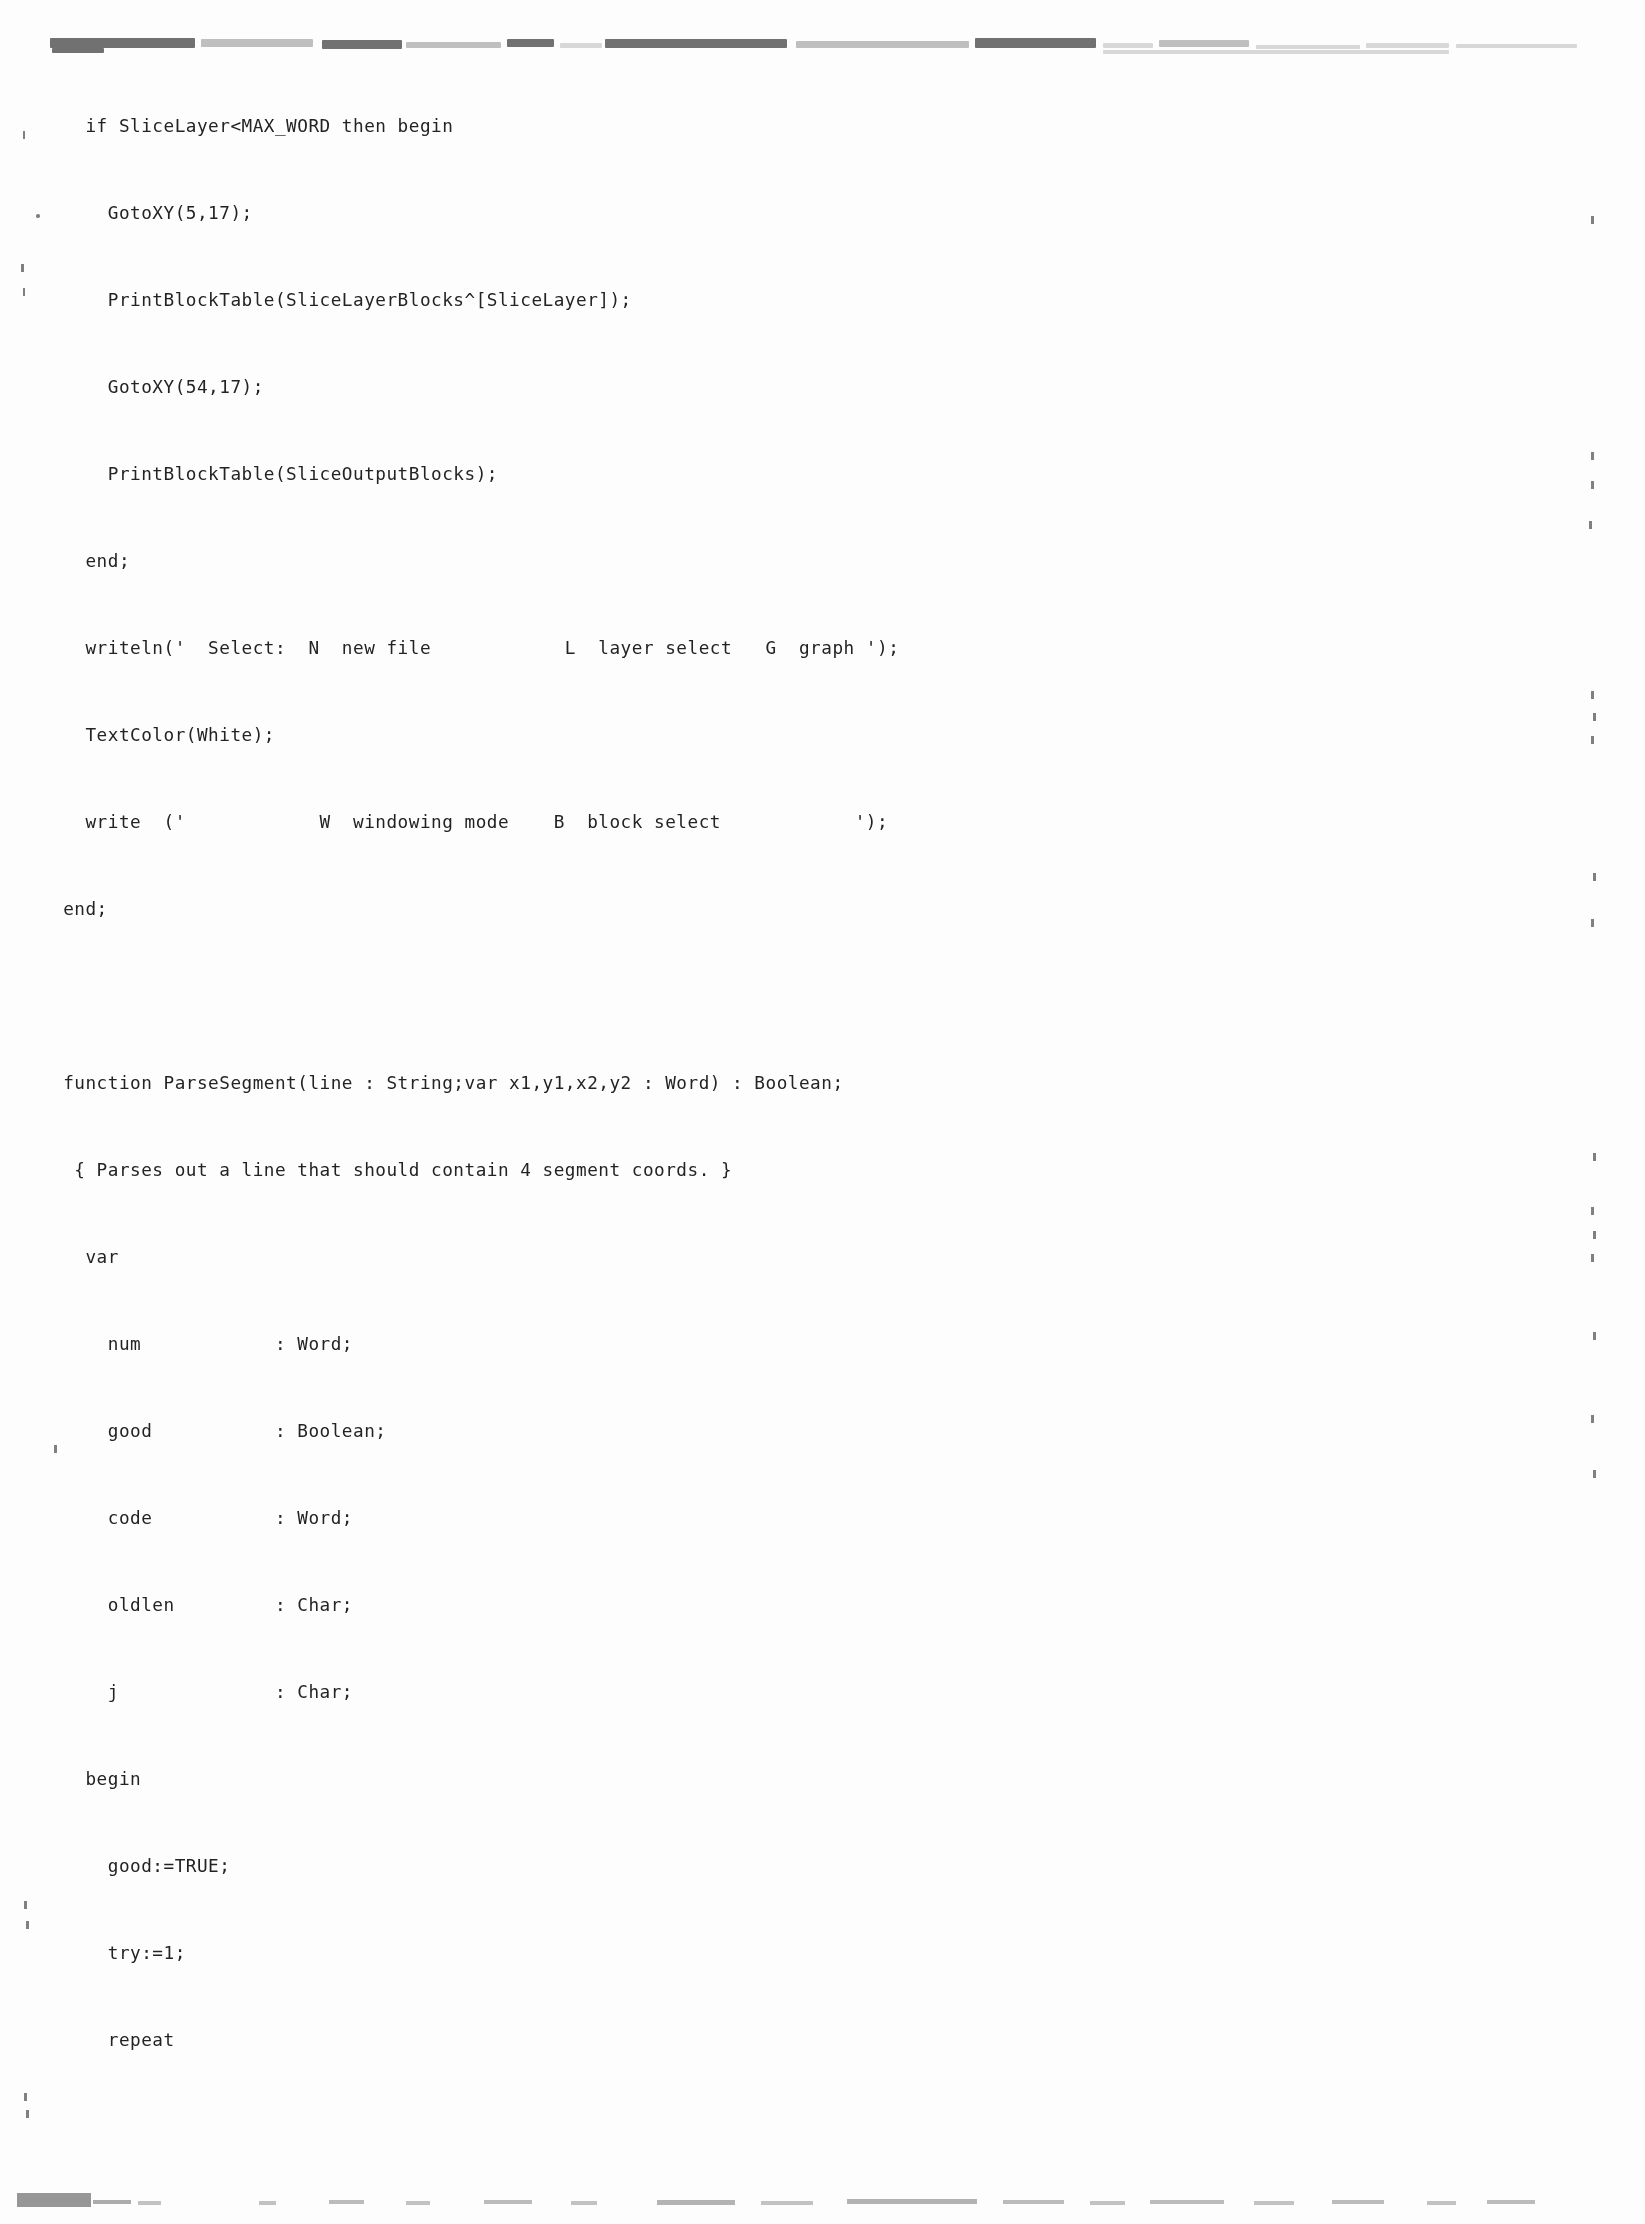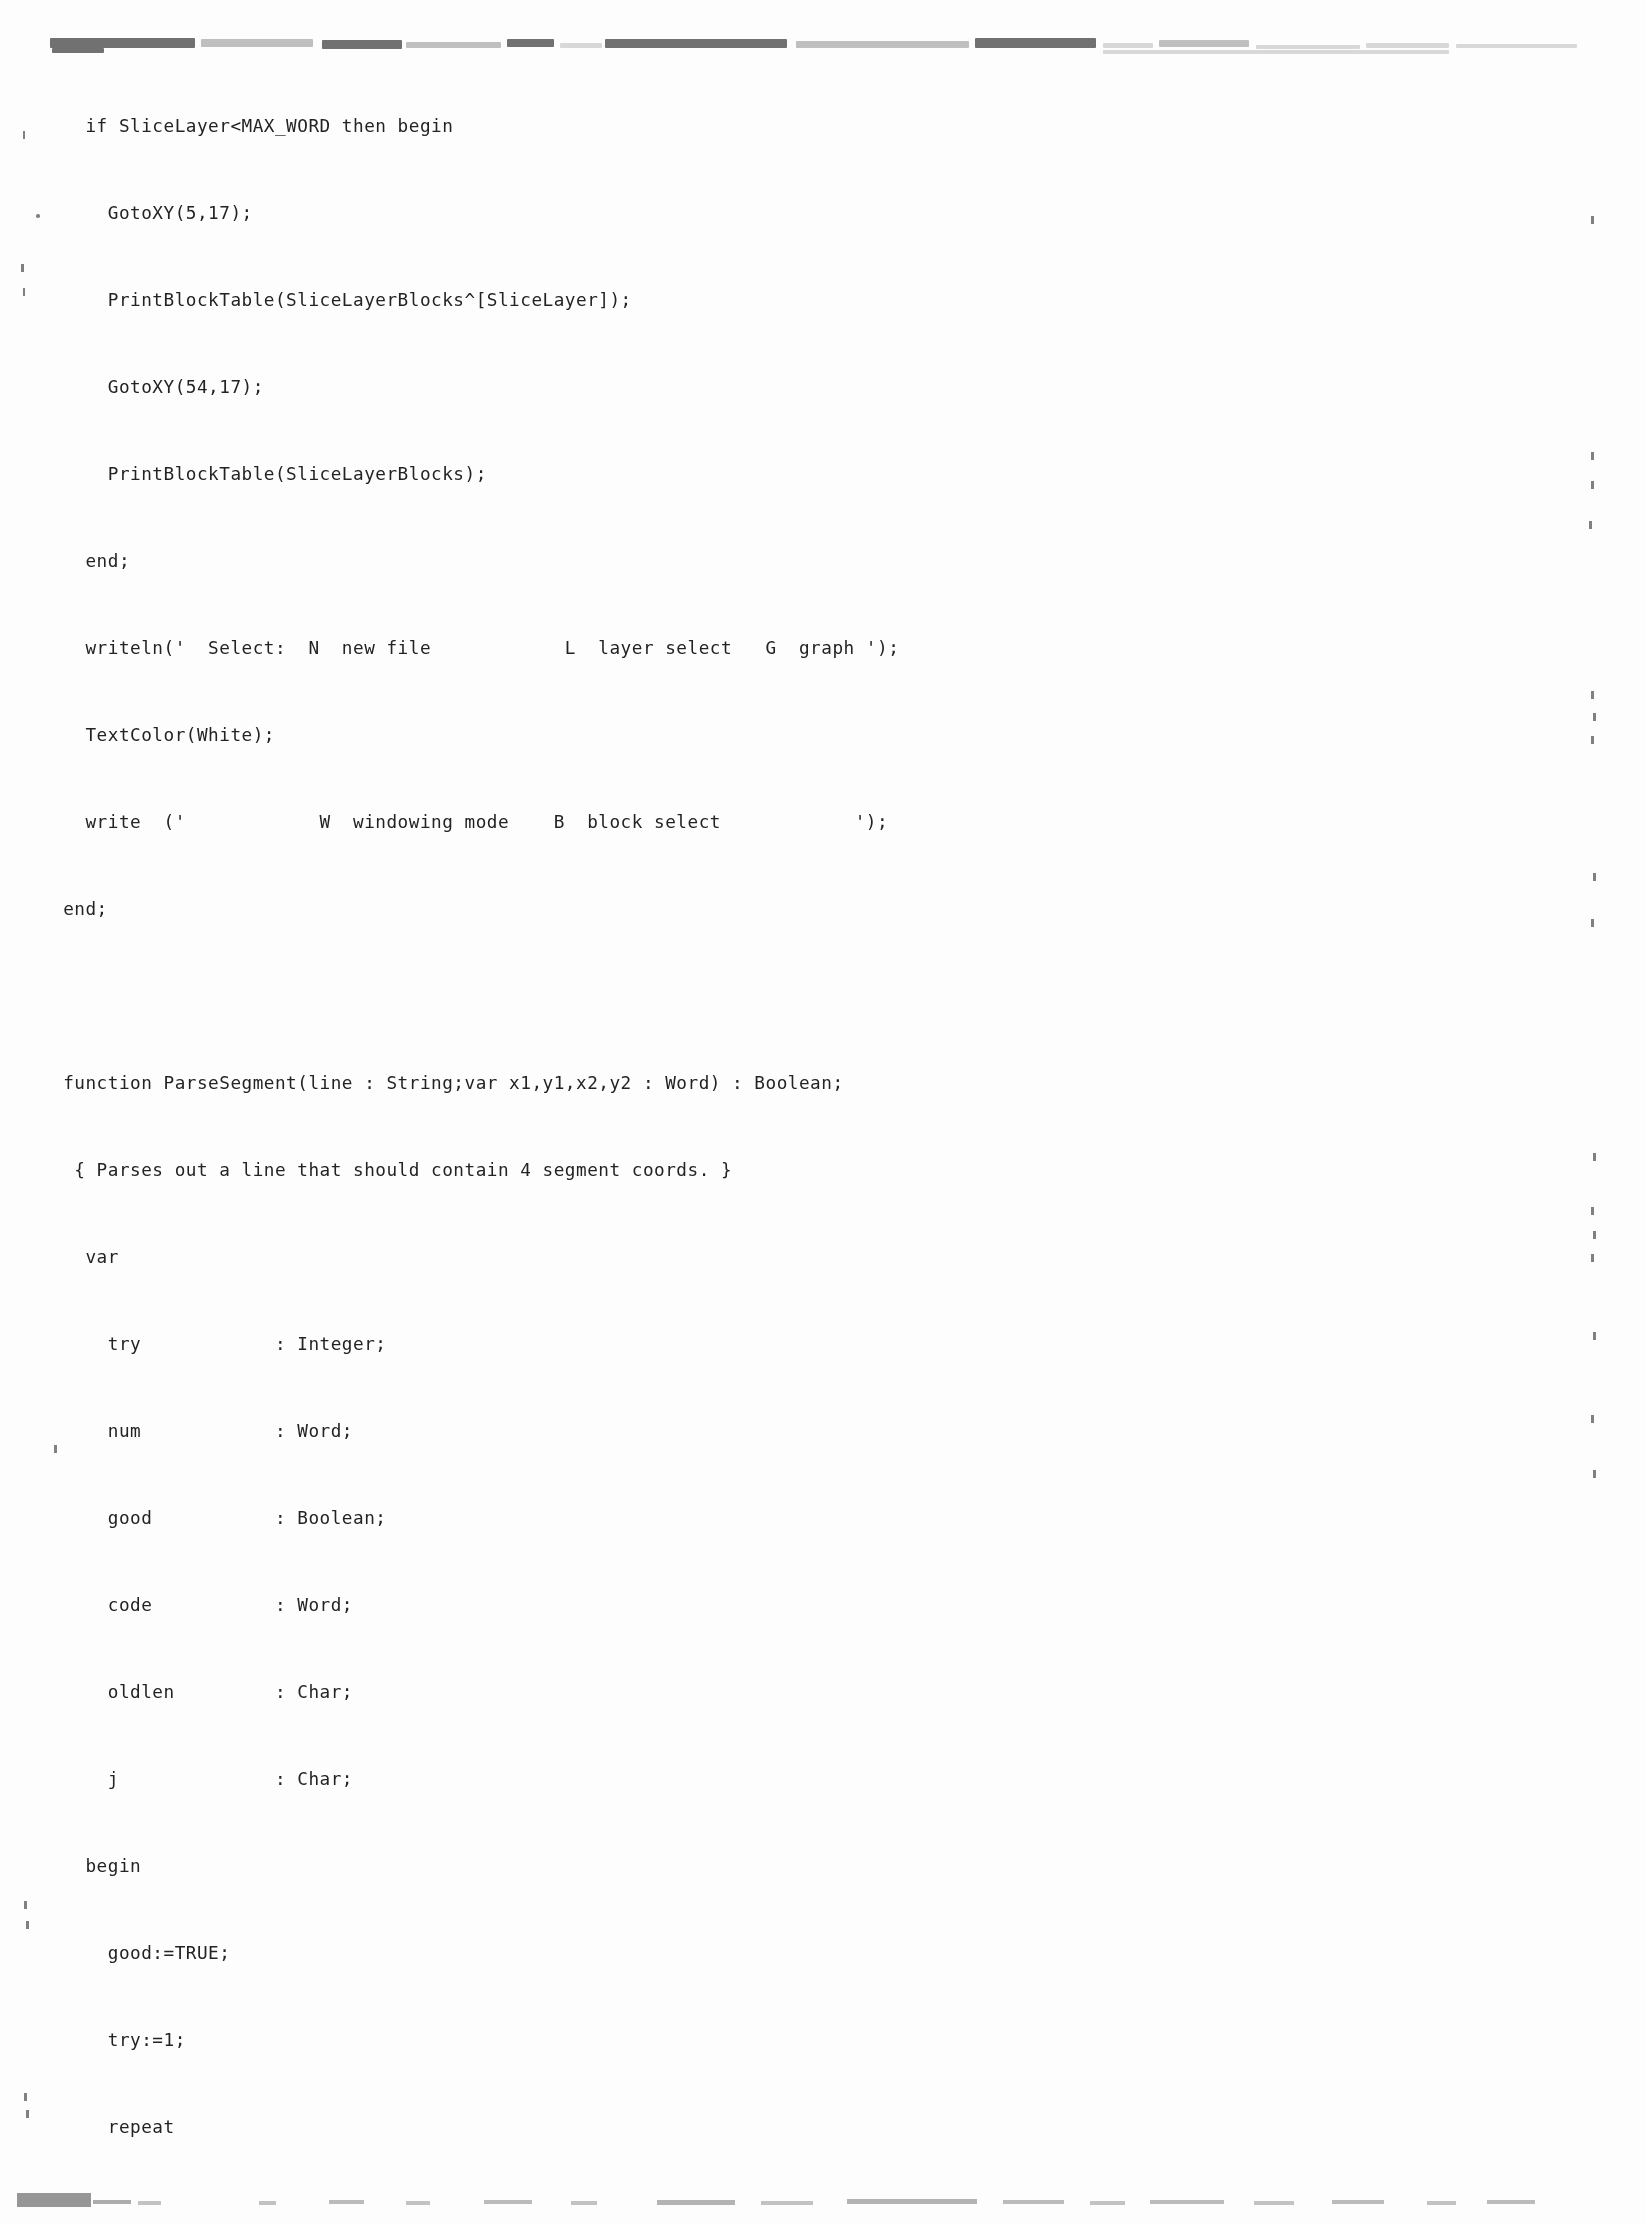--- a/index.html
+++ b/index.html
@@ -96,31 +96,30 @@
     <div class="noise-blob faint" style="left:1366px; top:43px; width:83px; height:5.2px;"></div>
     <div class="noise-blob faint" style="left:1456px; top:44px; width:121px; height:4.3px;"></div>
     <div class="noise-blob faint" style="left:1103px; top:50px; width:346px; height:3.5px;"></div>
   </div>
 
   <div class="code-area">
     <div class="code-line">   if SliceLayer&lt;MAX_WORD then begin</div>
     <div class="code-line">     GotoXY(5,17);</div>
     <div class="code-line">     PrintBlockTable(SliceLayerBlocks^[SliceLayer]);</div>
     <div class="code-line">     GotoXY(54,17);</div>
-    <div class="code-line">     PrintBlockTable(SliceLayerBlocks);</div>
+    <div class="code-line">     PrintBlockTable(SliceOutputBlocks);</div>
     <div class="code-line">   end;</div>
     <div class="code-line">   writeln('  Select:  N  new file            L  layer select   G  graph ');</div>
     <div class="code-line">   TextColor(White);</div>
     <div class="code-line">   write  ('            W  windowing mode    B  block select            ');</div>
     <div class="code-line"> end;</div>
     <div class="code-line blank"></div>
     <div class="code-line"> function ParseSegment(line : String;var x1,y1,x2,y2 : Word) : Boolean;</div>
     <div class="code-line">  { Parses out a line that should contain 4 segment coords. }</div>
     <div class="code-line">   var</div>
-    <div class="code-line">     try            : Integer;</div>
     <div class="code-line">     num            : Word;</div>
     <div class="code-line">     good           : Boolean;</div>
     <div class="code-line">     code           : Word;</div>
     <div class="code-line">     oldlen         : Char;</div>
     <div class="code-line">     j              : Char;</div>
     <div class="code-line">   begin</div>
     <div class="code-line">     good:=TRUE;</div>
     <div class="code-line">     try:=1;</div>
     <div class="code-line">     repeat</div>
     

